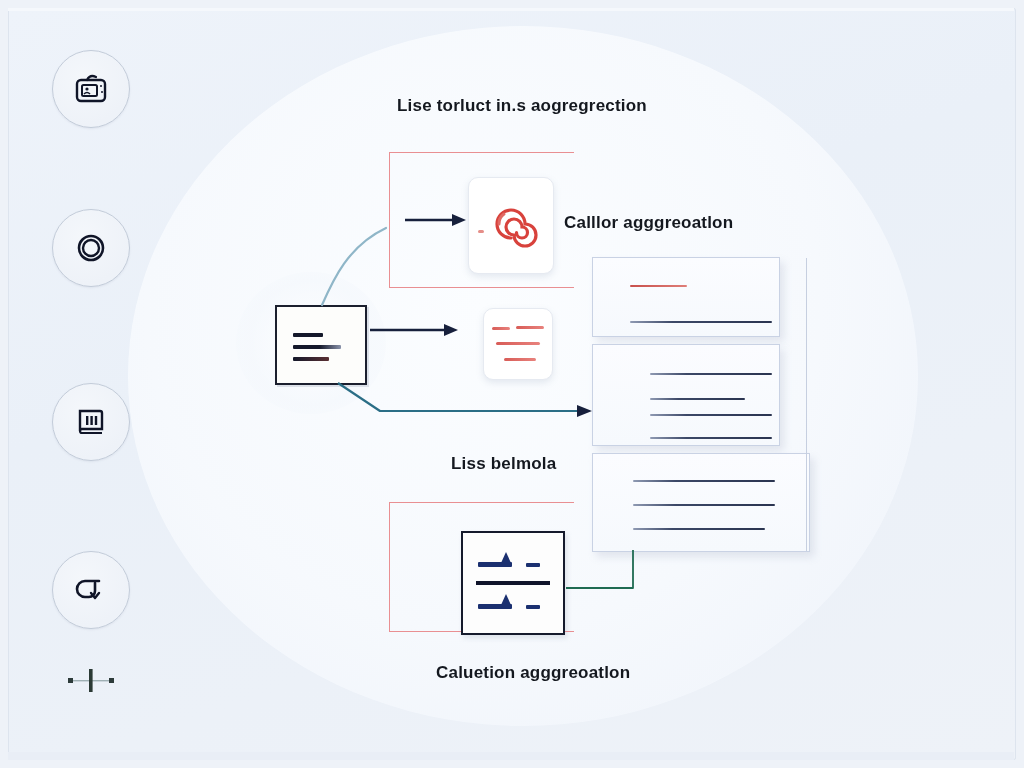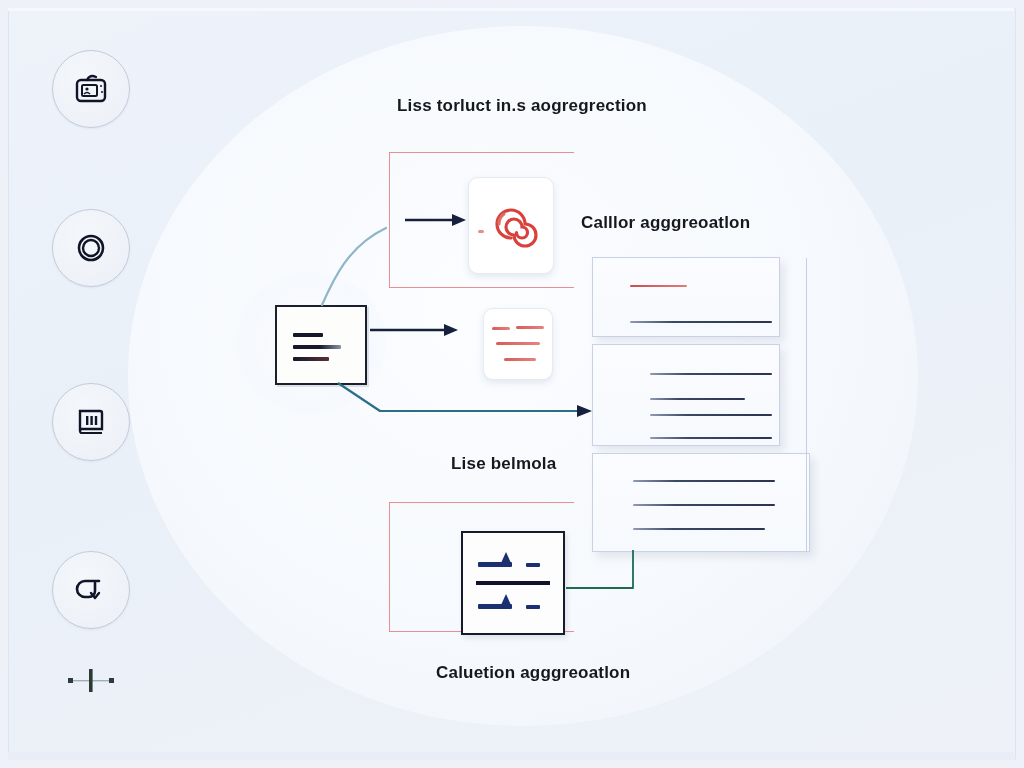--- a/index.html
+++ b/index.html
@@ -49,21 +49,21 @@
 
   .sb-divider{position:absolute;left:62px;top:666px;width:58px;height:28px;}
 
   
   .lbl{
     position:absolute;color:#14181f;font-weight:700;
     font-family:"Liberation Sans", sans-serif;
     white-space:nowrap;letter-spacing:.2px;
   }
   .lbl-top{left:397px;top:96px;font-size:17px;}
-  .lbl-right{left:581px;top:213px;font-size:17px;}
+  .lbl-right{left:564px;top:213px;font-size:17px;}
   .lbl-mid{left:451px;top:454px;font-size:17px;}
   .lbl-bottom{left:436px;top:663px;font-size:17px;}
 
   
   .bracket{position:absolute;border:1.6px solid #e98f92;border-right:none;}
   .br-top{left:389px;top:152px;width:184px;height:134px;}
   .br-bottom{left:389px;top:502px;width:184px;height:128px;}
 
   
   .node{
@@ -265,18 +265,18 @@
     </g>
     <g>
       <path d="M338 383 L 380 411 L 578 411" fill="none" stroke="#2b6e86" stroke-width="2.2" stroke-linejoin="round"></path>
       <polygon points="592,411 577,405 577,417" fill="#17203c"></polygon>
     </g>
     <g>
       <path d="M633 550 L 633 588 L 566 588" fill="none" stroke="#1f6b52" stroke-width="1.8" stroke-linejoin="round"></path>
     </g>
   </svg>
 
-  <div class="lbl lbl-top">Liss torluct in.s aogregrection</div>
+  <div class="lbl lbl-top">Lise torluct in.s aogregrection</div>
   <div class="lbl lbl-right">Calllor agggreoatlon</div>
-  <div class="lbl lbl-mid">Lise belmola</div>
+  <div class="lbl lbl-mid">Liss belmola</div>
   <div class="lbl lbl-bottom">Caluetion agggreoatlon</div>
 
 </div>
 
 </body></html>

